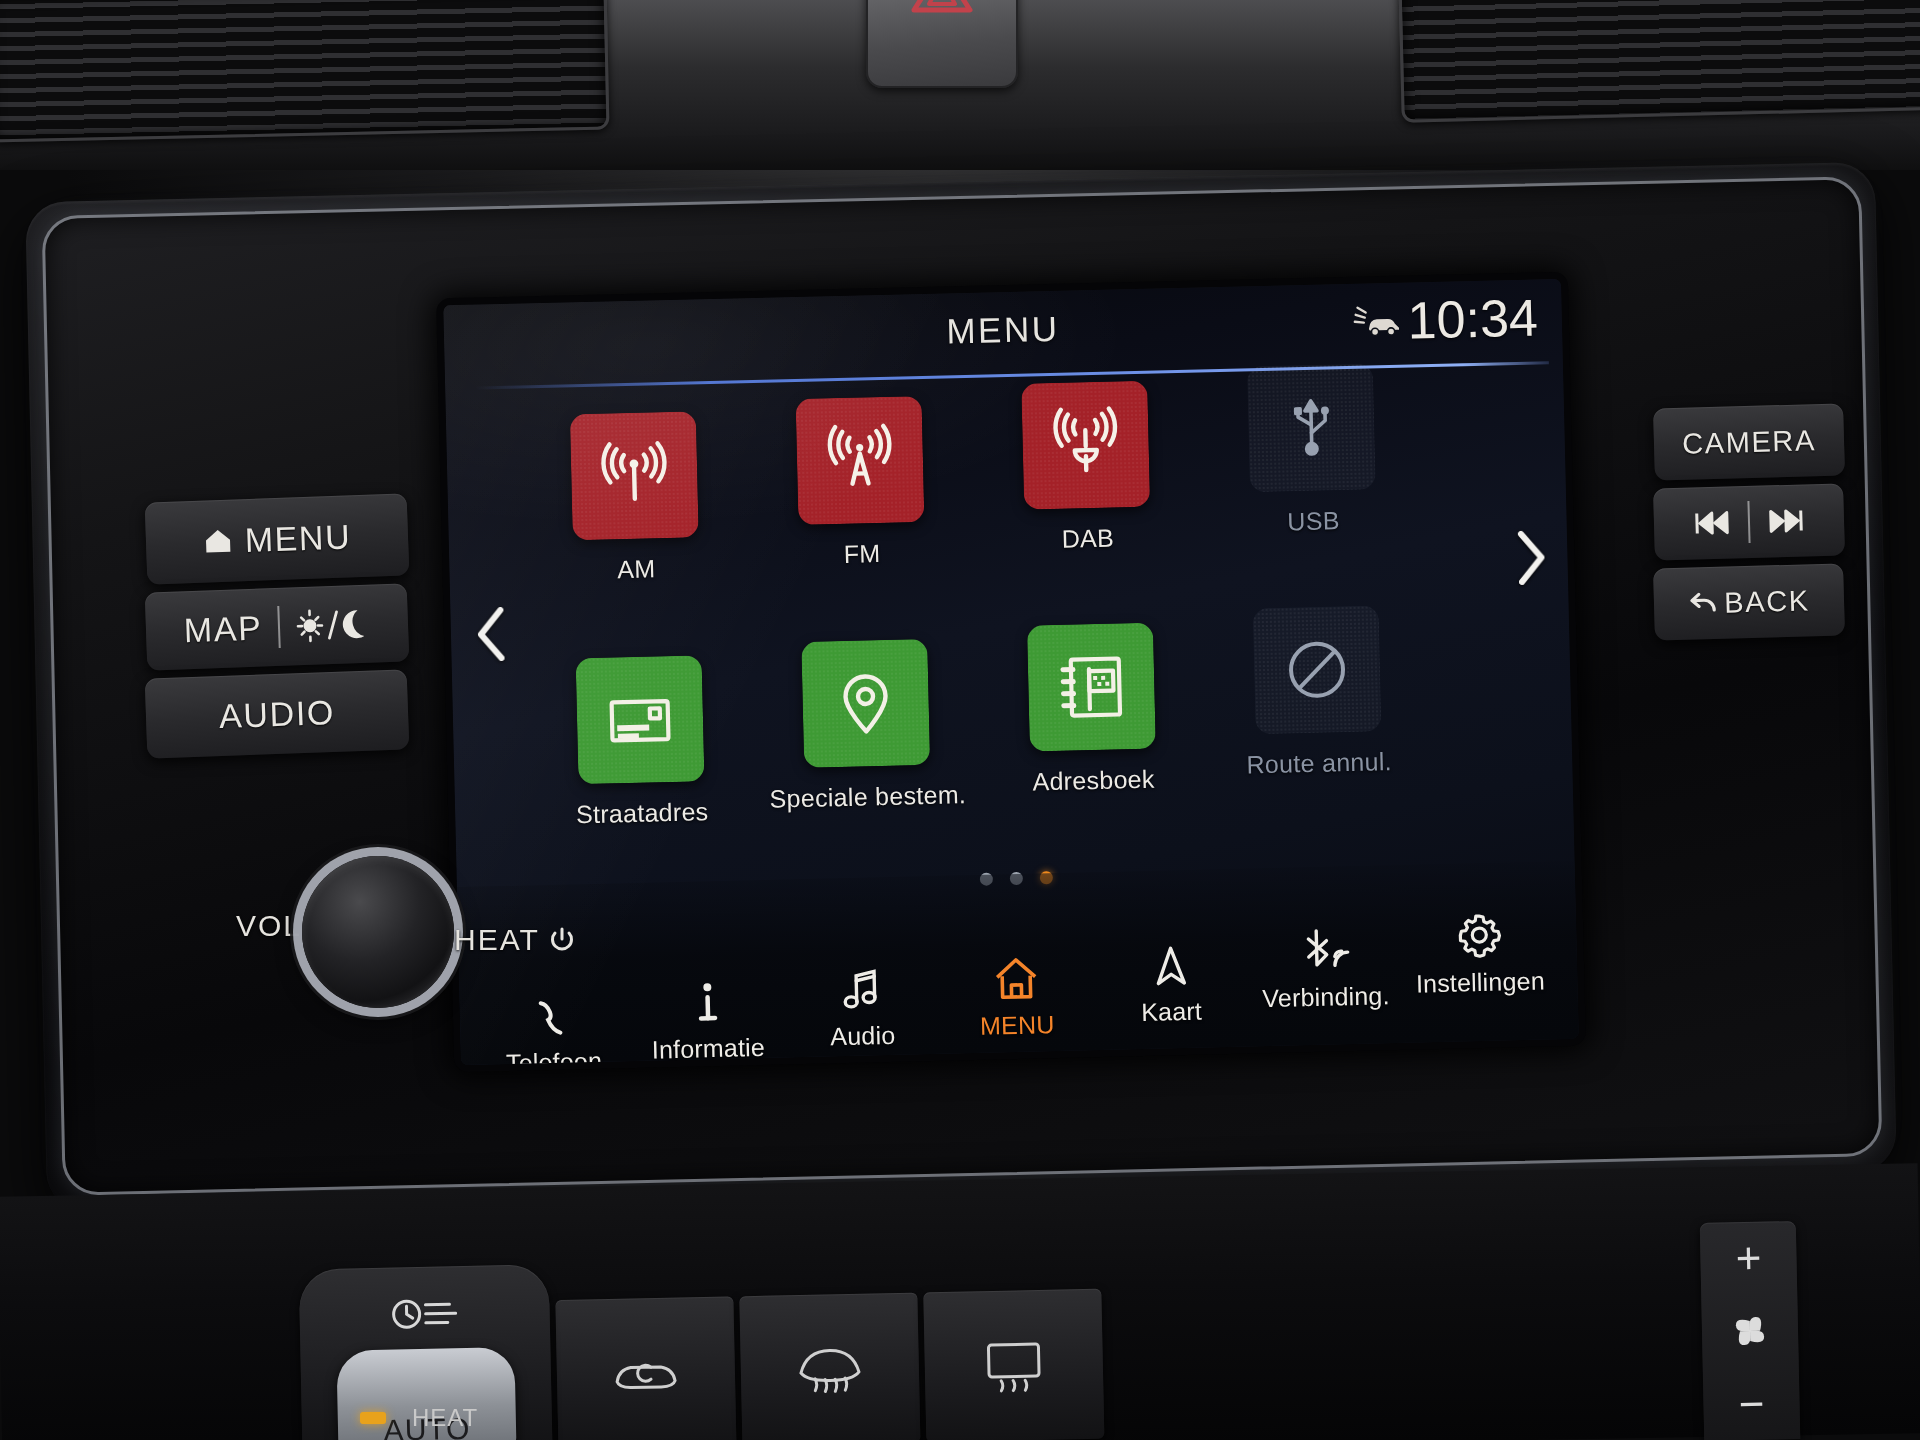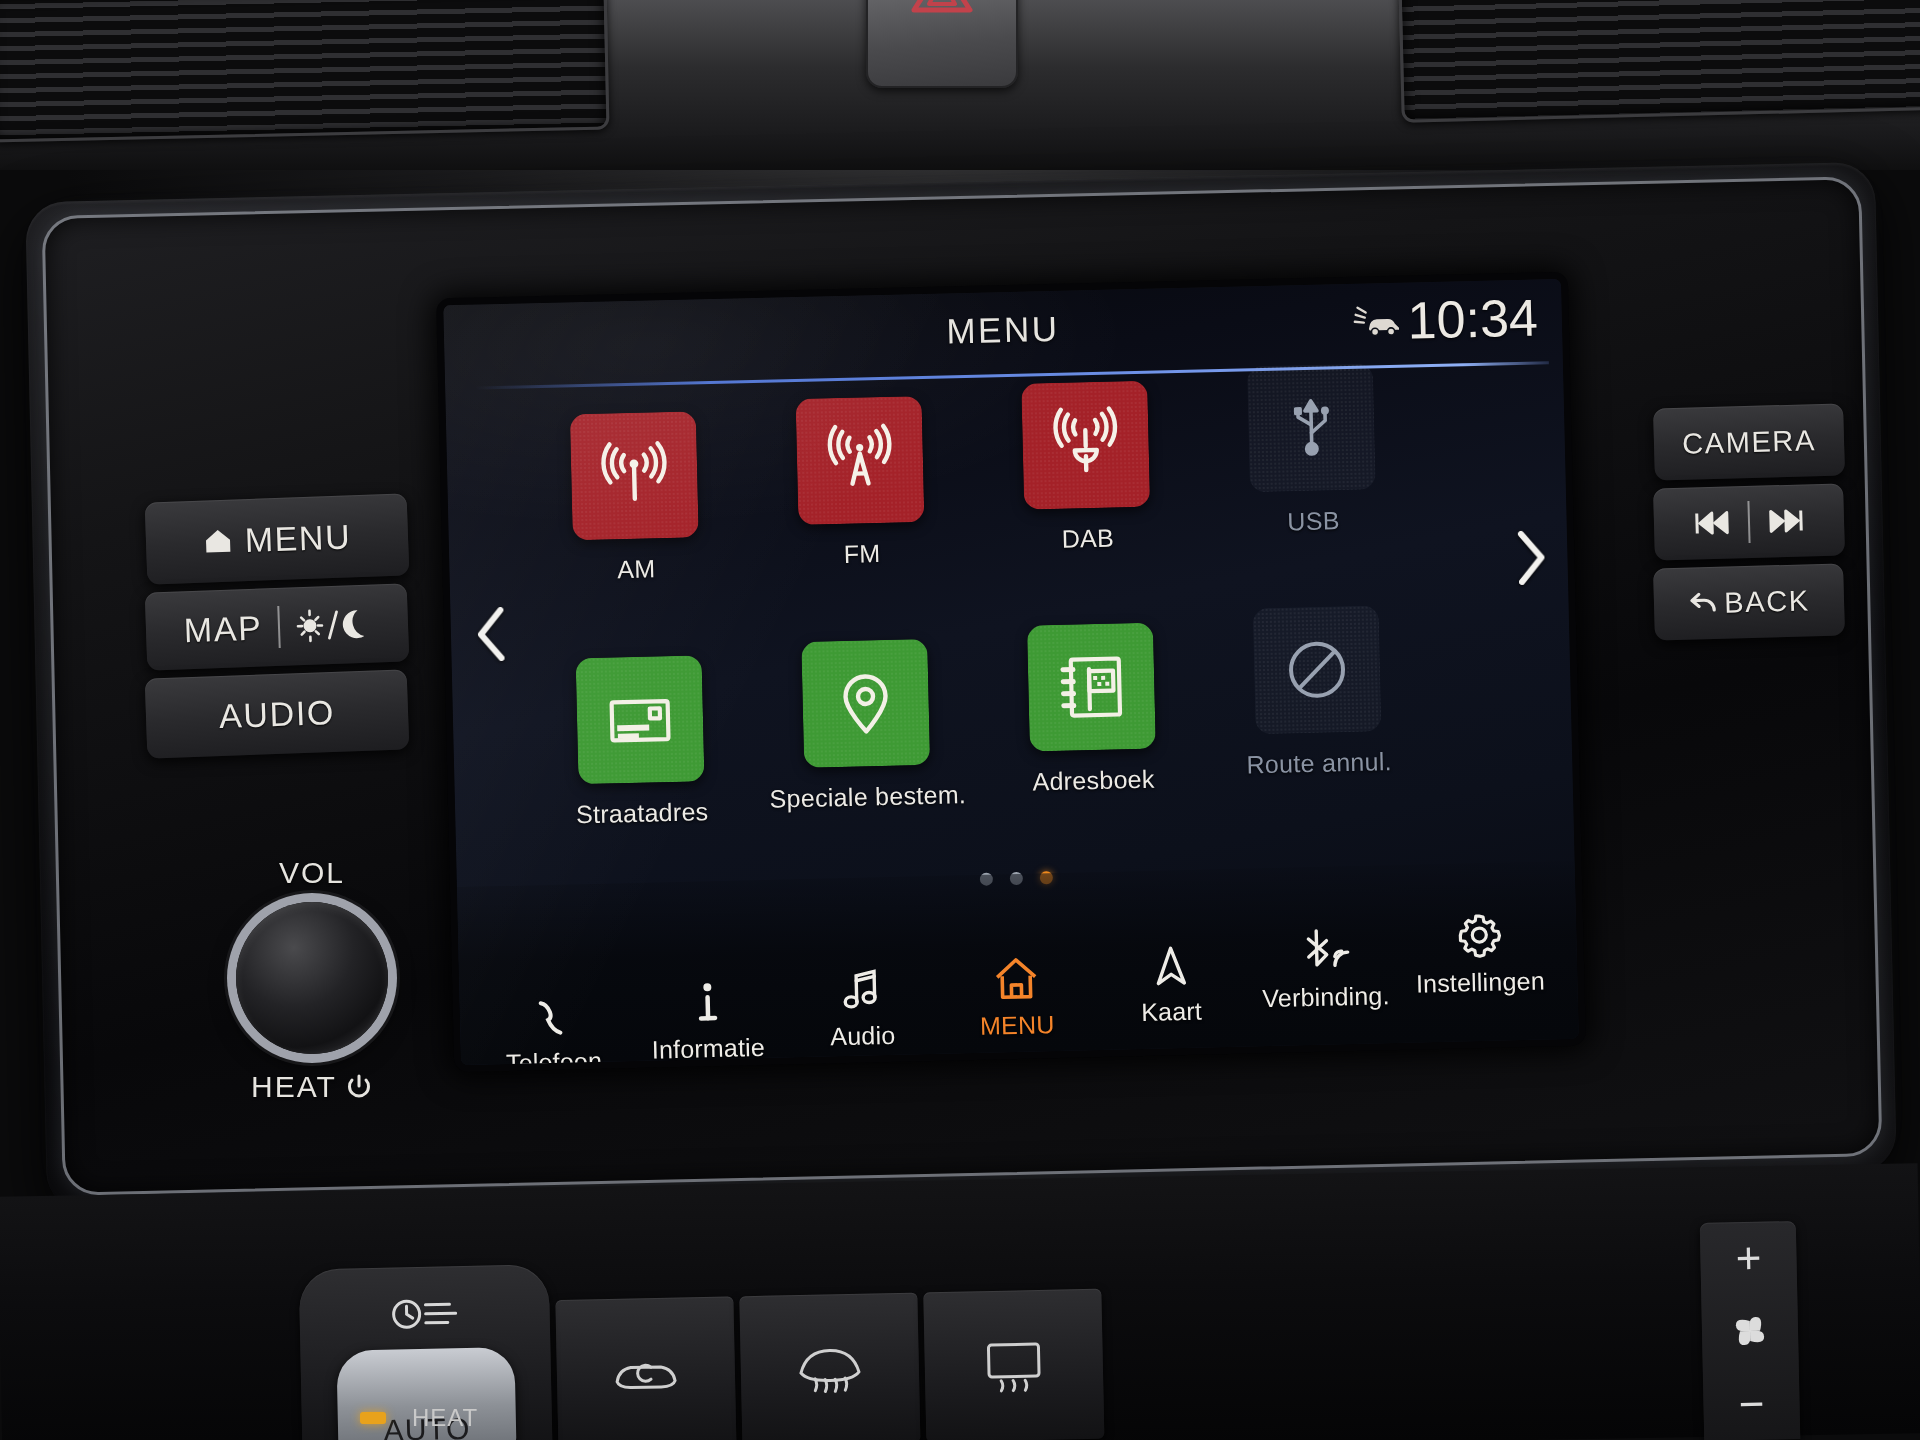--- a/index.html
+++ b/index.html
@@ -184,21 +184,21 @@
   .pl3 { top: 674px; height: 80px; }
   .pad-divider {
     width:2px; height:42px; background:rgba(230,230,230,.55); margin:0 16px;
   }
   .pad-right { right: 76px; width: 190px; transform: rotate(-1.6deg); }
   .pr1 { top: 406px; height: 72px; font-size:29px; }
   .pr2 { top: 486px; height: 72px; }
   .pr3 { top: 566px; height: 72px; font-size:29px; }
 
   
-  .knob-wrap { position:absolute; display:flex; flex-direction:column; align-items:center; }
+  .knob-wrap { position:absolute; display:flex; flex-direction:row; align-items:center; }
   .knob {
     border-radius:50%;
     background:
       radial-gradient(circle at 38% 30%, #4a4a4d 0%, #232326 42%, #121214 70%, #2a2a2d 84%, #0b0b0c 100%);
     box-shadow:
       0 0 0 9px rgba(205,210,220,.75),
       0 0 0 12px rgba(25,25,28,.9),
       0 8px 24px rgba(0,0,0,.9),
       inset 0 3px 9px rgba(255,255,255,.11);
   }

